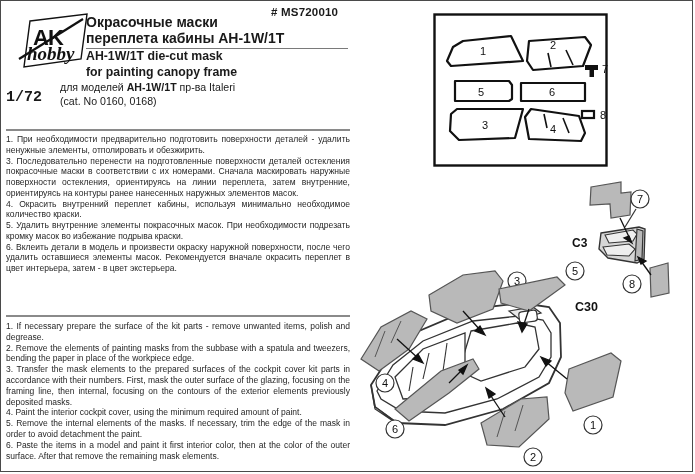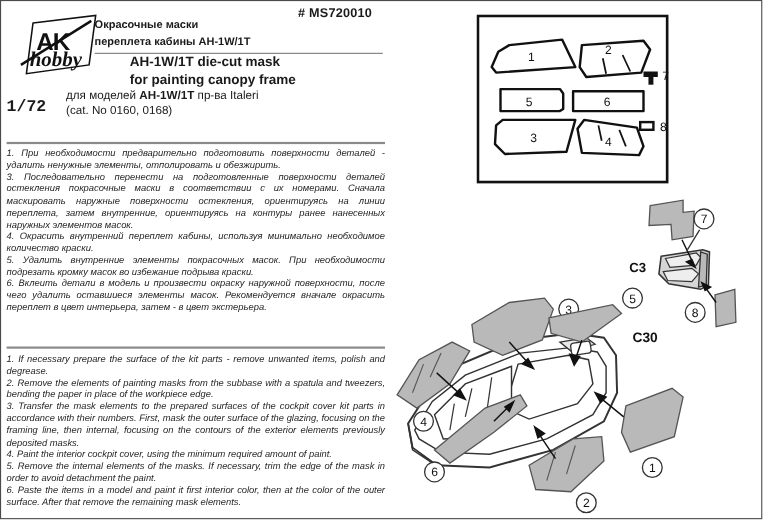--- a/index.html
+++ b/index.html
@@ -21,47 +21,47 @@
 
   .cat-no{
     position:absolute;left:270px;top:5px;
     font-size:11.5px;font-weight:bold;letter-spacing:.2px;
     white-space:nowrap;
     text-align:right;
   }
 
   .title-ru{
     position:absolute;left:85px;top:14px;width:265px;
-    font-size:10px;font-weight:bold;line-height:15.5px;
+    font-size:14px;font-weight:bold;line-height:15.5px;
   }
   .title-rule{
     position:absolute;left:85px;top:47px;width:262px;height:1px;
     background:#7a7a7a;
   }
   .title-en{
     position:absolute;left:85px;top:48px;width:265px;
-    font-size:12.3px;font-weight:bold;line-height:15.5px;margin-left:32px;
+    font-size:12.3px;font-weight:bold;line-height:15.5px;
   }
   .scale{
     position:absolute;left:5px;top:88px;
     font-size:15px;font-weight:bold;font-family:Liberation Mono, monospace;
   }
   .kits{
     position:absolute;left:59px;top:80px;width:300px;
     font-size:10.6px;line-height:13.5px;
   }
   .kits b{font-weight:bold;}
 
   .hrule{position:absolute;background:#8a8a8a;height:1.6px;}
 
   
   .txt{
     position:absolute;left:5px;width:344px;
     font-size:8.55px;line-height:10.75px;
-    text-align:justify;color:#262626;font-style:italic;
+    text-align:justify;color:#262626;
   }
   .txt p{margin:0;}
   .txt.ru{top:133px;}
   .txt.en{top:320px;font-size:8.5px;line-height:10.8px;}
 
   
   .sheet{position:absolute;left:432px;top:12px;width:258px;height:155px;}
 
   
   .diagram{position:absolute;left:352px;top:170px;width:341px;height:296px;}

